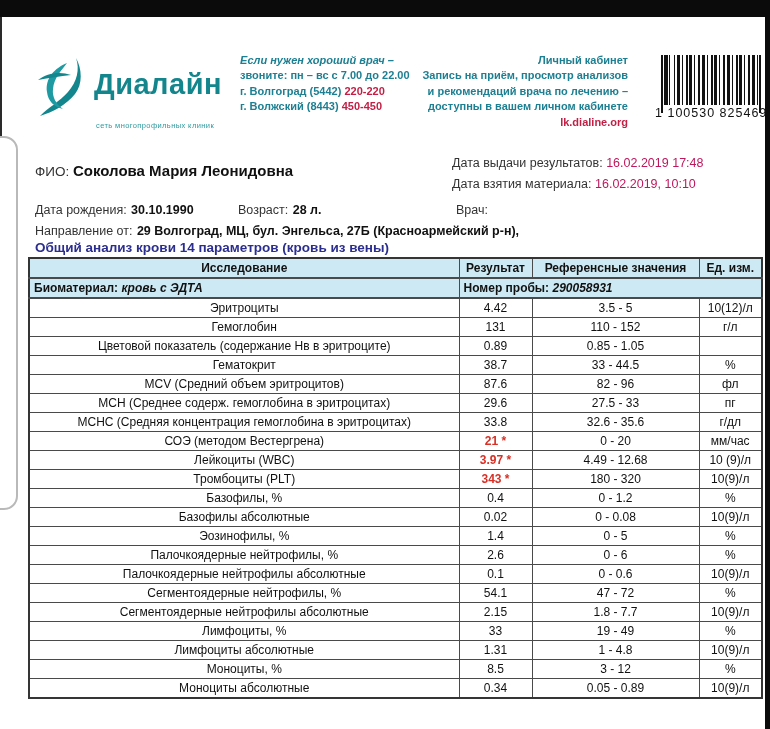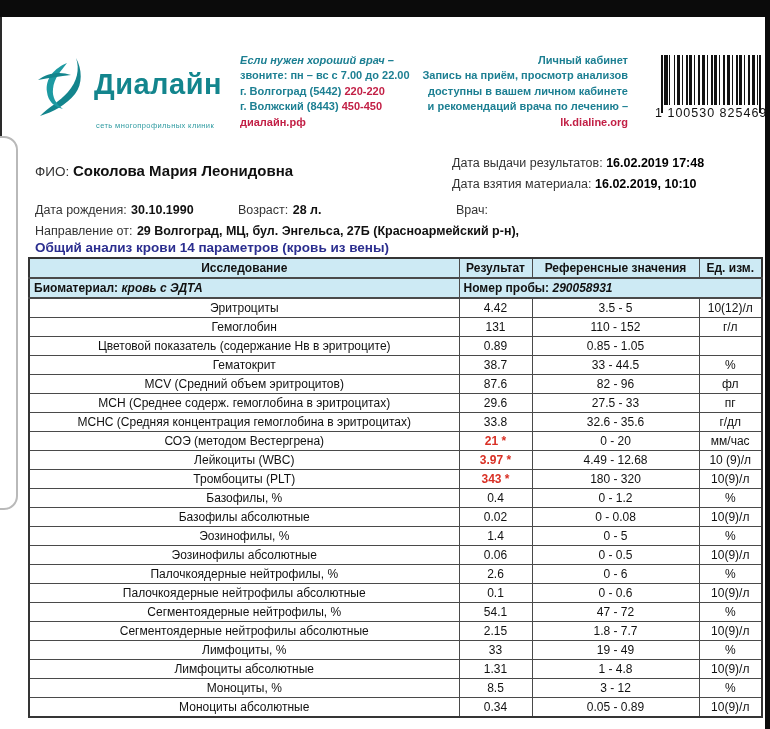--- a/index.html
+++ b/index.html
@@ -29,21 +29,21 @@
   .barcode{position:absolute;left:655px;top:55px;width:108px;height:68px;}
   .barcode-bars{position:absolute;left:6px;top:0;width:100px;height:50px;
     background:repeating-linear-gradient(90deg,#131313 0 1.5px,#ffffff 1.5px 3px,#131313 3px 6.5px,#ffffff 6.5px 8px,#131313 8px 9px,#ffffff 9px 12.5px);}
   .barcode-bars::before{content:"";position:absolute;left:0;top:0;width:2px;height:58px;background:#131313;}
   .barcode-bars::after{content:"";position:absolute;right:0;top:0;width:2px;height:58px;background:#131313;}
   .barcode-number{position:absolute;left:0;top:51px;width:108px;text-align:center;font-size:12.5px;color:#111;
     letter-spacing:1px;white-space:nowrap;background:transparent;}
   .fio-line{position:absolute;left:35px;top:162px;font-size:13.5px;color:#333;}
   .fio-line .val{font-size:15px;font-weight:bold;color:#111;}
   .dates-block{position:absolute;left:452px;top:153px;font-size:12.5px;color:#333;line-height:21px;white-space:nowrap;}
-  .dates-block .val{font-weight:bold;color:#000000;}
+  .dates-block .val{font-weight:normal;color:#be185d;}
   .lbl{color:#333;font-size:12.5px;}
   .val{font-weight:bold;color:#111;font-size:12.5px;}
   .pos-birth{position:absolute;left:35px;top:200px;white-space:nowrap;}
   .pos-age{position:absolute;left:238px;top:200px;white-space:nowrap;}
   .pos-doc{position:absolute;left:456px;top:200px;white-space:nowrap;}
   .pos-ref{position:absolute;left:35px;top:221px;white-space:nowrap;}
   .report-title{position:absolute;left:35px;top:240px;font-size:13.5px;font-weight:bold;color:#2b2e8f;}
 
   
   .table-wrap{position:absolute;left:28px;top:257px;width:733px;}
@@ -78,28 +78,27 @@
     </span>
     <span class="logo-text">Диалайн</span>
     <span class="logo-tagline">сеть многопрофильных клиник</span>
   </div>
 
   <div class="contact-block">
     <div class="it">Если нужен хороший врач –</div>
     <div>звоните: пн – вс с 7.00 до 22.00</div>
     <div><span>г. Волгоград (5442) </span><span class="red">220-220</span></div>
     <div><span>г. Волжский (8443) </span><span class="red">450-450</span></div>
-    <div class="red">диалайн.рф</div>
   </div>
 
   <div class="cabinet-block">
     <div class="b">Личный кабинет</div>
     <div>Запись на приём, просмотр анализов</div>
+    <div>и рекомендаций врача по лечению –</div>
     <div>доступны в вашем личном кабинете</div>
-    <div>и рекомендаций врача по лечению –</div>
     <div class="red">lk.dialine.org</div>
   </div>
 
   <div class="barcode">
     <div class="barcode-bars"></div>
     <div class="barcode-number">1 100530 825469</div>
   </div>
 
   <div class="fio-line">
     <span>ФИО:</span>
@@ -226,26 +225,20 @@
             <td class="c-ref">0 - 0.08</td>
             <td class="c-unit">10(9)/л</td>
           </tr>
           <tr>
             <td class="c-test">Эозинофилы, %</td>
             <td class="c-result">1.4</td>
             <td class="c-ref">0 - 5</td>
             <td class="c-unit">%</td>
           </tr>
           <tr>
-            <td class="c-test">Эозинофилы абсолютные</td>
-            <td class="c-result">0.06</td>
-            <td class="c-ref">0 - 0.5</td>
-            <td class="c-unit">10(9)/л</td>
-          </tr>
-          <tr>
             <td class="c-test">Палочкоядерные нейтрофилы, %</td>
             <td class="c-result">2.6</td>
             <td class="c-ref">0 - 6</td>
             <td class="c-unit">%</td>
           </tr>
           <tr>
             <td class="c-test">Палочкоядерные нейтрофилы абсолютные</td>
             <td class="c-result">0.1</td>
             <td class="c-ref">0 - 0.6</td>
             <td class="c-unit">10(9)/л</td>

